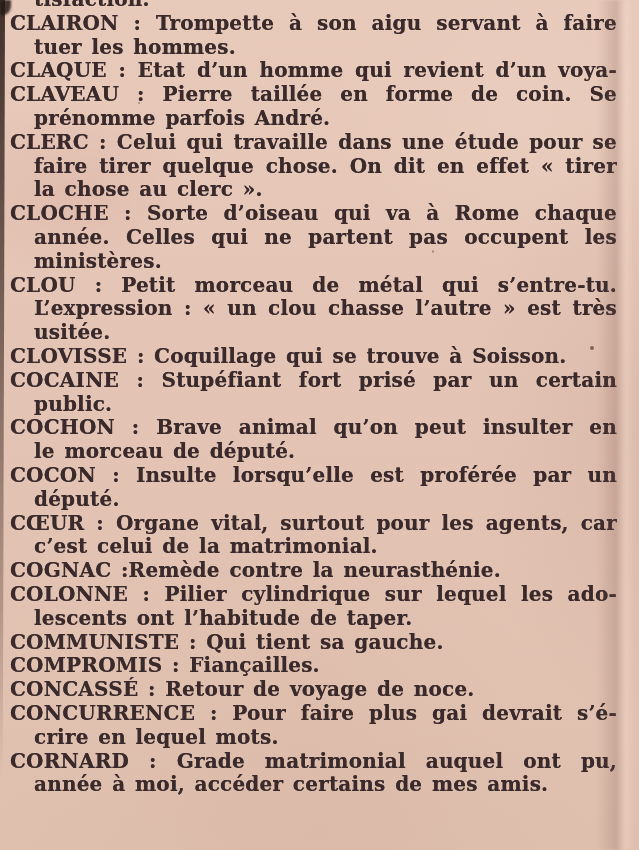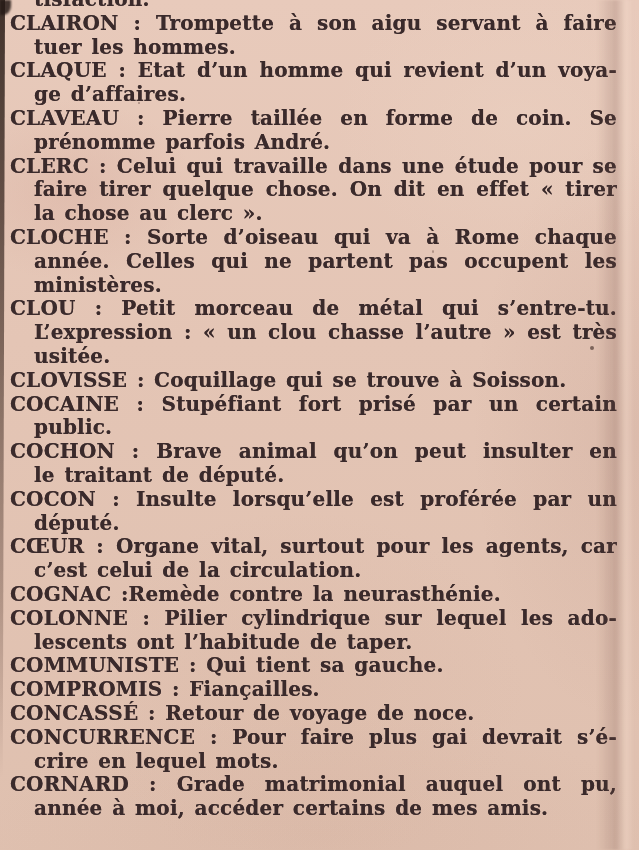--- a/index.html
+++ b/index.html
@@ -107,21 +107,20 @@
 <div class="page" style="--paper: #e4c5b5; --ink: #3a2a2b;">
   <div class="content">
     <div class="line cont last fragment">tisfaction.</div>
     <div id="entries">
         <div class="entry">
           <div class="line">CLAIRON : Trompette à son aigu servant à faire</div>
           <div class="line cont last">tuer les hommes.</div>
         </div>
         <div class="entry">
           <div class="line">CLAQUE : Etat d’un homme qui revient d’un voya-</div>
-          <div class="line cont last">ge d’affaires.</div>
         </div>
         <div class="entry">
           <div class="line">CLAVEAU : Pierre taillée en forme de coin. Se</div>
           <div class="line cont last">prénomme parfois André.</div>
         </div>
         <div class="entry">
           <div class="line">CLERC : Celui qui travaille dans une étude pour se</div>
           <div class="line cont">faire tirer quelque chose. On dit en effet « tirer</div>
           <div class="line cont last">la chose au clerc ».</div>
         </div>
@@ -137,29 +136,29 @@
         </div>
         <div class="entry">
           <div class="line last">CLOVISSE : Coquillage qui se trouve à Soisson.</div>
         </div>
         <div class="entry">
           <div class="line">COCAINE : Stupéfiant fort prisé par un certain</div>
           <div class="line cont last">public.</div>
         </div>
         <div class="entry">
           <div class="line">COCHON : Brave animal qu’on peut insulter en</div>
-          <div class="line cont last">le traitant de député.</div>
+          <div class="line cont last">le morceau de député.</div>
         </div>
         <div class="entry">
           <div class="line">COCON : Insulte lorsqu’elle est proférée par un</div>
           <div class="line cont last">député.</div>
         </div>
         <div class="entry">
           <div class="line">CŒUR : Organe vital, surtout pour les agents, car</div>
-          <div class="line cont last">c’est celui de la circulation.</div>
+          <div class="line cont last">c’est celui de la matrimonial.</div>
         </div>
         <div class="entry">
           <div class="line last">COGNAC :Remède contre la neurasthénie.</div>
         </div>
         <div class="entry">
           <div class="line">COLONNE : Pilier cylindrique sur lequel les ado-</div>
           <div class="line cont last">lescents ont l’habitude de taper.</div>
         </div>
         <div class="entry">
           <div class="line last">COMMUNISTE : Qui tient sa gauche.</div>

